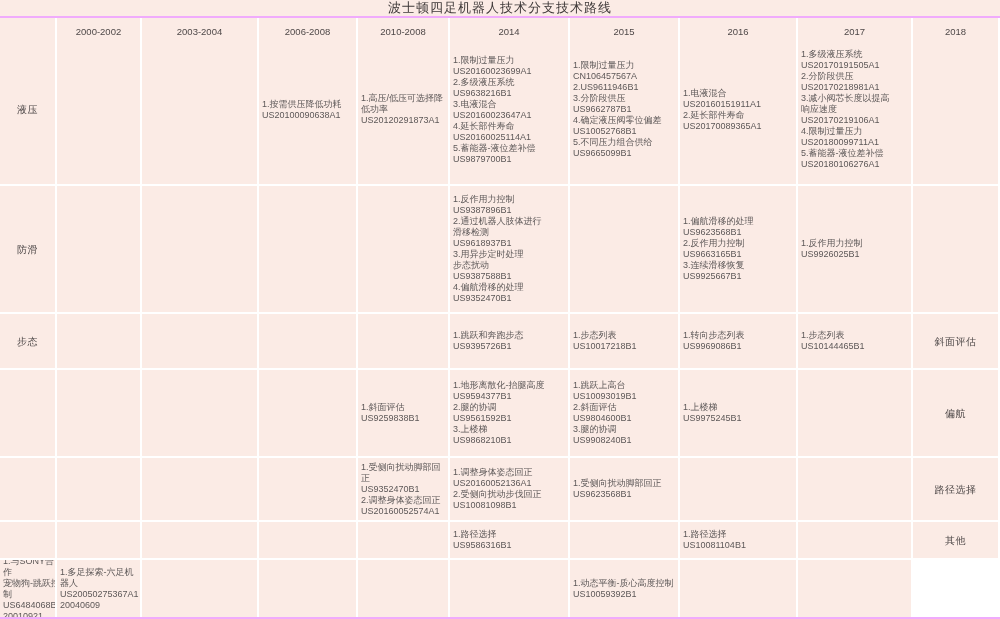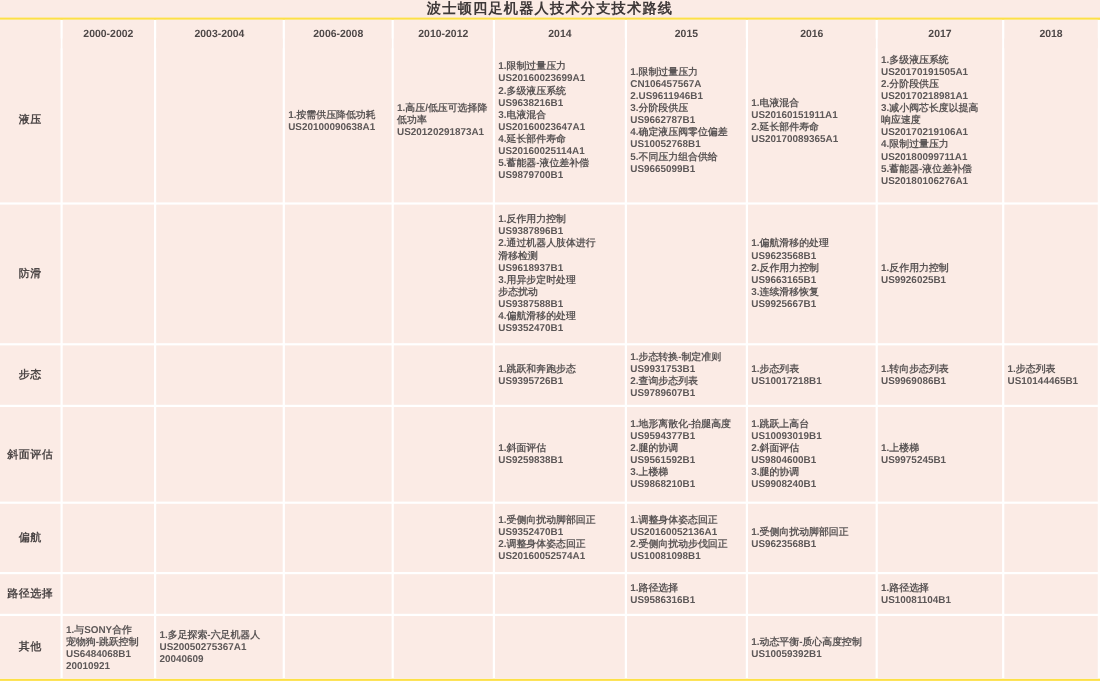--- a/index.html
+++ b/index.html
@@ -1,21 +1,21 @@
 <!DOCTYPE html>
 <html><head>
 <meta charset="utf-8">
 <style>
   * { margin: 0; padding: 0; box-sizing: border-box; }
   html, body { width: 1000px; background: #ffffff; }
   body {
     font-family: "Liberation Sans", "DejaVu Sans", sans-serif;
     width: 1000px; height: 619px; overflow: hidden;
   }
-  .page { width: 1000px; height: 619px; background: #fde047; font-weight: bold; }
+  .page { width: 1000px; height: 619px; background: #f0abfc; }
   .title {
     width: 1000px; height: 16px; line-height: 16px;
     background: #fbebe5; text-align: center;
     font-size: 13px; letter-spacing: 1px; color: #3e3838;
     margin-bottom: 2px;
   }
   .roadmap {
     display: grid;
     grid-template-columns: 55px 83px 115px 97px 90px 118px 108px 116px 113px 85px;
     grid-template-rows: 15px 149px 126px 54px 86px 62px 36px 57px;
@@ -53,21 +53,21 @@
 
 <div class="page">
   <div class="title">波士顿四足机器人技术分支技术路线</div>
 
   <div class="roadmap">
 
     <div class="cell hcell"></div>
     <div class="cell hcell">2000-2002</div>
     <div class="cell hcell">2003-2004</div>
     <div class="cell hcell">2006-2008</div>
-    <div class="cell hcell">2010-2012</div>
+    <div class="cell hcell">2010-2008</div>
     <div class="cell hcell">2014</div>
     <div class="cell hcell">2015</div>
     <div class="cell hcell">2016</div>
     <div class="cell hcell">2017</div>
     <div class="cell hcell">2018</div>
 
     <div class="cell rlabel">液压</div>
     <div class="cell"></div>
     <div class="cell"></div>
     <div class="cell">1.按需供压降低功耗
@@ -136,24 +136,20 @@
 US9926025B1</div>
     <div class="cell"></div>
 
     <div class="cell rlabel">步态</div>
     <div class="cell"></div>
     <div class="cell"></div>
     <div class="cell"></div>
     <div class="cell"></div>
     <div class="cell">1.跳跃和奔跑步态
 US9395726B1</div>
-    <div class="cell">1.步态转换-制定准则
-US9931753B1
-2.查询步态列表
-US9789607B1</div>
     <div class="cell">1.步态列表
 US10017218B1</div>
     <div class="cell">1.转向步态列表
 US9969086B1</div>
     <div class="cell">1.步态列表
 US10144465B1</div>
 
     <div class="cell rlabel">斜面评估</div>
     <div class="cell"></div>
     <div class="cell"></div>

